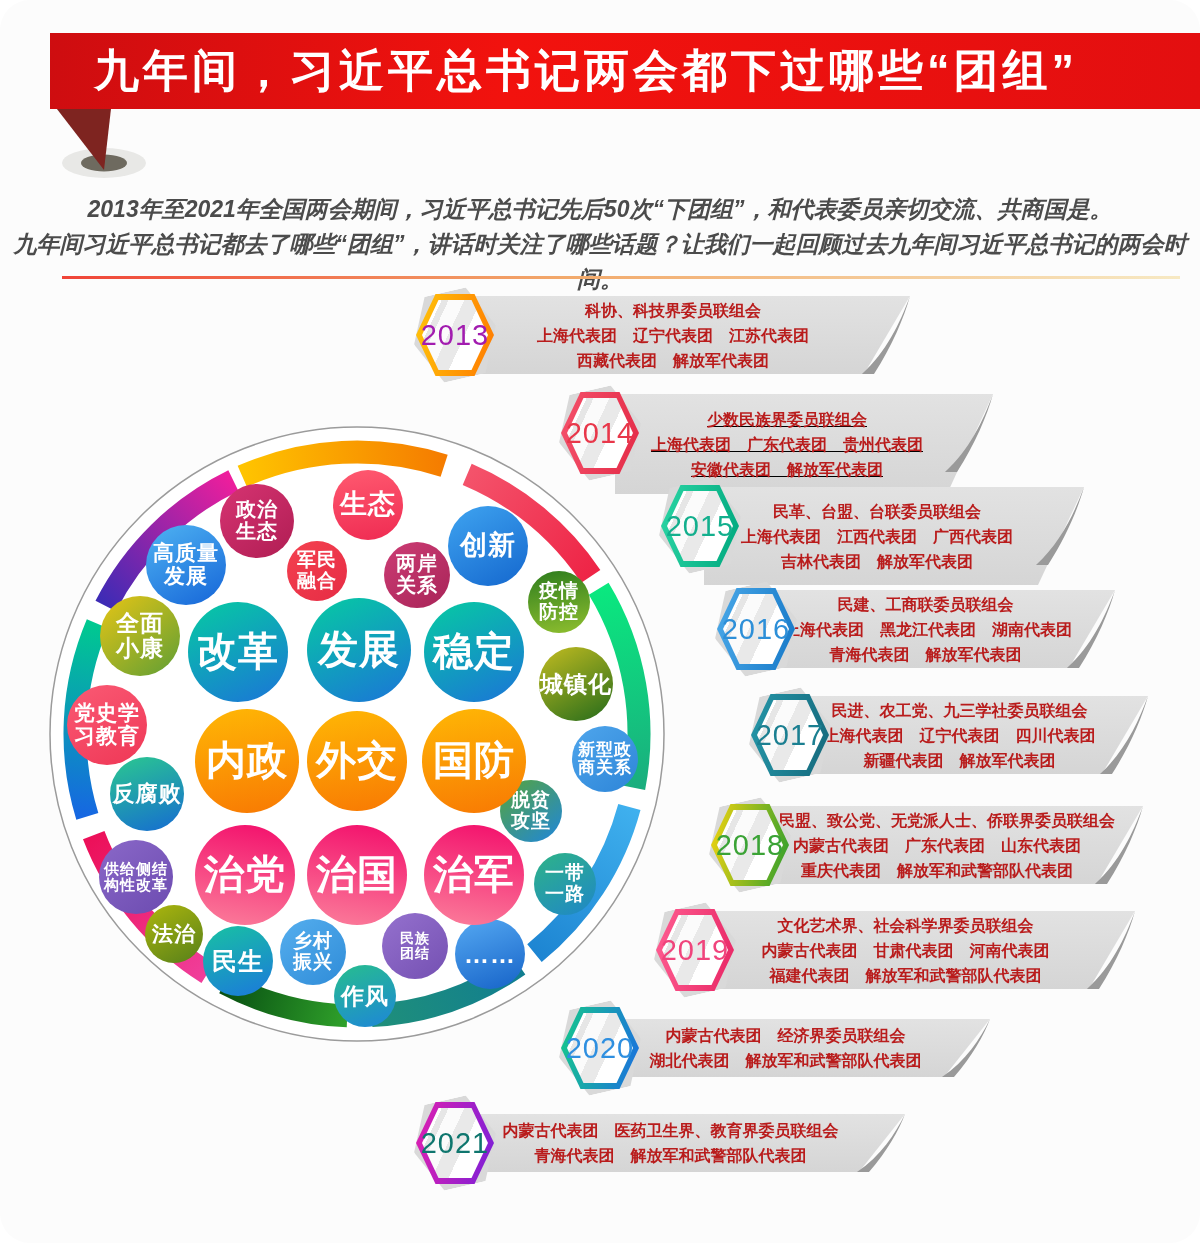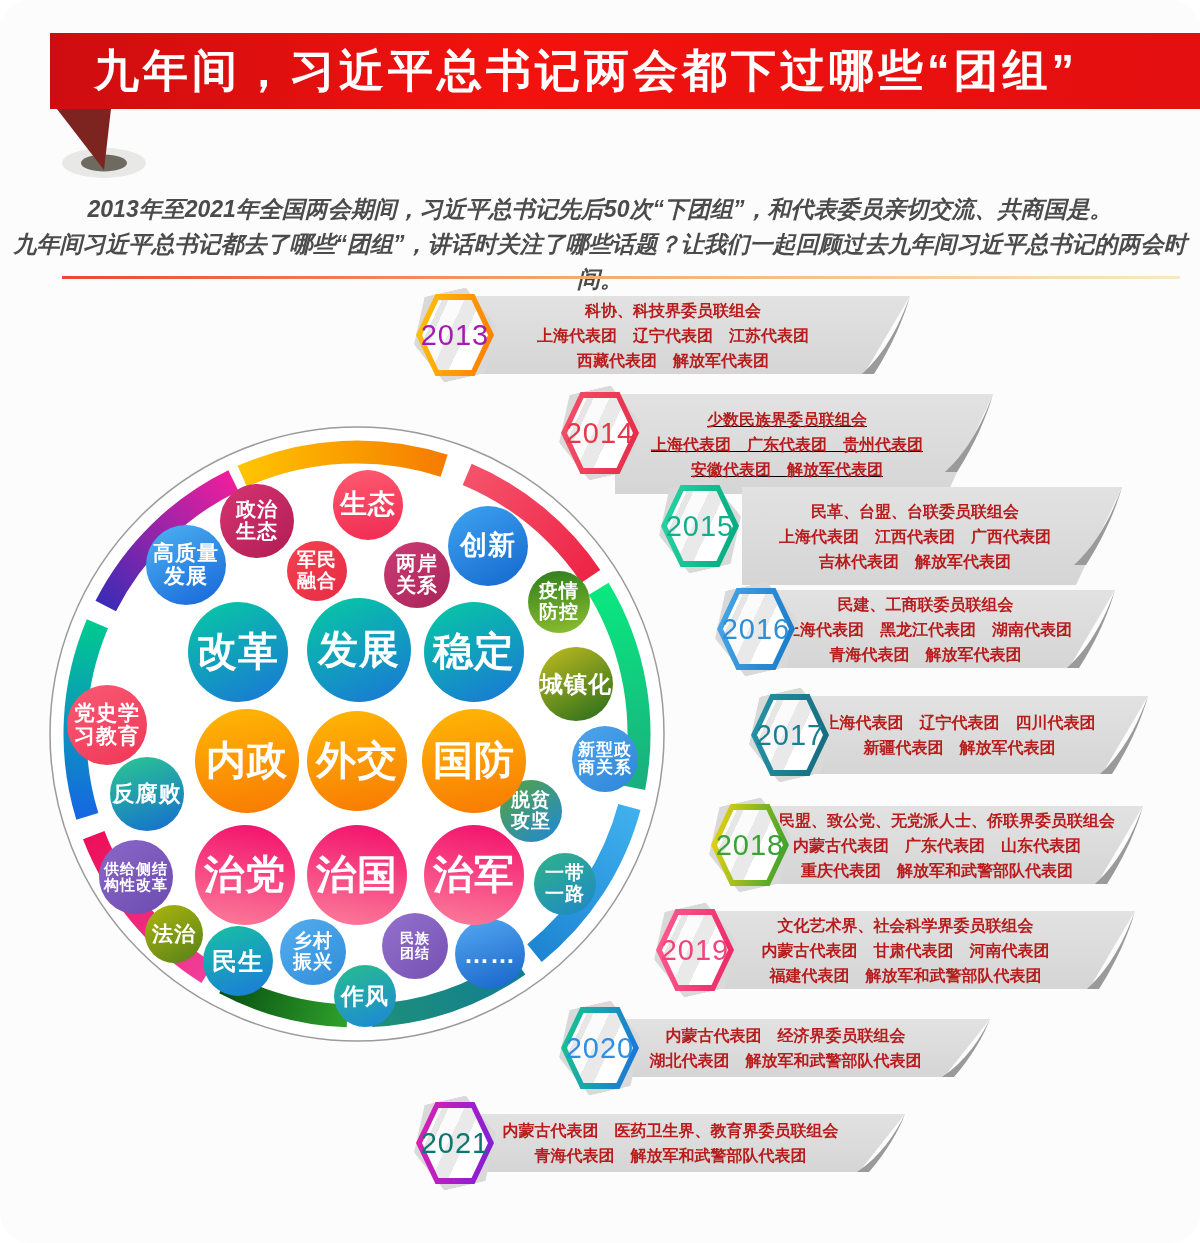--- a/index.html
+++ b/index.html
@@ -117,20 +117,22 @@
     <div class="bubble" style="left: 333px; top: 470px; width: 70px; height: 70px; font-size: 27px; background: linear-gradient(170deg, rgb(255, 90, 112), rgb(239, 43, 82));">生态</div>
     <div class="bubble" style="left: 146px; top: 525px; width: 80px; height: 80px; font-size: 21px; background: linear-gradient(150deg, rgb(79, 179, 242), rgb(21, 101, 216));">高质量
 发展</div>
     <div class="bubble" style="left: 287px; top: 541px; width: 60px; height: 60px; font-size: 19px; background: linear-gradient(140deg, rgb(244, 65, 79), rgb(230, 44, 69));">军民
 融合</div>
     <div class="bubble" style="left: 384px; top: 542px; width: 66px; height: 66px; font-size: 20px; background: linear-gradient(140deg, rgb(204, 60, 116), rgb(168, 36, 88));">两岸
 关系</div>
     <div class="bubble" style="left: 448px; top: 506px; width: 80px; height: 80px; font-size: 27px; background: linear-gradient(150deg, rgb(63, 164, 240), rgb(20, 103, 206));">创新</div>
     <div class="bubble" style="left: 528px; top: 571px; width: 62px; height: 62px; font-size: 19px; background: linear-gradient(170deg, rgb(46, 125, 30), rgb(143, 191, 47));">疫情
 防控</div>
+    <div class="bubble" style="left: 100px; top: 596px; width: 80px; height: 80px; font-size: 23px; background: linear-gradient(140deg, rgb(231, 197, 21), rgb(94, 158, 53));">全面
+小康</div>
     <div class="bubble" style="left: 539px; top: 647px; width: 74px; height: 74px; font-size: 23px; background: linear-gradient(150deg, rgb(195, 188, 32), rgb(36, 107, 27));">城镇化</div>
     <div class="bubble" style="left: 67px; top: 685px; width: 80px; height: 80px; font-size: 21px; background: linear-gradient(150deg, rgb(250, 90, 116), rgb(239, 55, 86));">党史学
 习教育</div>
     <div class="bubble" style="left: 572px; top: 726px; width: 66px; height: 66px; font-size: 17px; background: linear-gradient(140deg, rgb(79, 166, 236), rgb(45, 133, 216));">新型政
 商关系</div>
     <div class="bubble" style="left: 110px; top: 757px; width: 74px; height: 74px; font-size: 22px; background: linear-gradient(160deg, rgb(43, 201, 143), rgb(21, 107, 210));">反腐败</div>
     <div class="bubble" style="left: 500px; top: 780px; width: 62px; height: 62px; font-size: 19px; background: linear-gradient(140deg, rgb(87, 165, 58), rgb(31, 134, 220));">脱贫
 攻坚</div>
     <div class="bubble" style="left: 534px; top: 853px; width: 62px; height: 62px; font-size: 19px; background: linear-gradient(150deg, rgb(46, 180, 135), rgb(31, 134, 200));">一带
 一路</div>
@@ -187,21 +189,21 @@
       </div>
       <div class="hex-wrap" style="left: 561px; top: 392px;">
         <div class="hex hex-shadow"></div>
         <div class="hex hex-border" style="background: linear-gradient(100deg, rgb(244, 81, 107), rgb(228, 43, 71));">
           <div class="hex-inner"></div>
         </div>
         <div class="hex-year" style="color: rgb(232, 55, 74);">2014</div>
       </div>
     </div>
     <div>
-      <div class="banner" style="left: 742px; top: 487px; width: 380px; height: 98px;">
+      <div class="banner" style="left: 704px; top: 487px; width: 380px; height: 98px;">
         <div class="banner-bg"></div>
         <svg class="banner-tail" width="60" height="78" viewBox="0 0 60 78">
           <path d="M60,0 C50,27.299999999999997 36,56.16 12,78 L24,78 C42,49.92 54,21.840000000000003 60,0 Z" fill="#9A9A9A"></path>
         </svg>
         <div class="banner-lines">
           <div class="banner-line">民革、台盟、台联委员联组会</div>
           <div class="banner-line">上海代表团　江西代表团　广西代表团</div>
           <div class="banner-line">吉林代表团　解放军代表团</div>
         </div>
       </div>
@@ -233,20 +235,21 @@
         <div class="hex-year" style="color: rgb(45, 143, 216);">2016</div>
       </div>
     </div>
     <div>
       <div class="banner" style="left: 805px; top: 696px; width: 343px; height: 78px;">
         <div class="banner-bg"></div>
         <svg class="banner-tail" width="60" height="78" viewBox="0 0 60 78">
           <path d="M60,0 C50,27.299999999999997 36,56.16 12,78 L24,78 C42,49.92 54,21.840000000000003 60,0 Z" fill="#9A9A9A"></path>
         </svg>
         <div class="banner-lines">
+          <div class="banner-line">民进、农工党、九三学社委员联组会</div>
           <div class="banner-line">上海代表团　辽宁代表团　四川代表团</div>
           <div class="banner-line">新疆代表团　解放军代表团</div>
         </div>
       </div>
       <div class="hex-wrap" style="left: 751px; top: 694px;">
         <div class="hex hex-shadow"></div>
         <div class="hex hex-border" style="background: linear-gradient(100deg, rgb(37, 150, 168), rgb(21, 105, 124));">
           <div class="hex-inner"></div>
         </div>
         <div class="hex-year" style="color: rgb(27, 127, 145);">2017</div>

